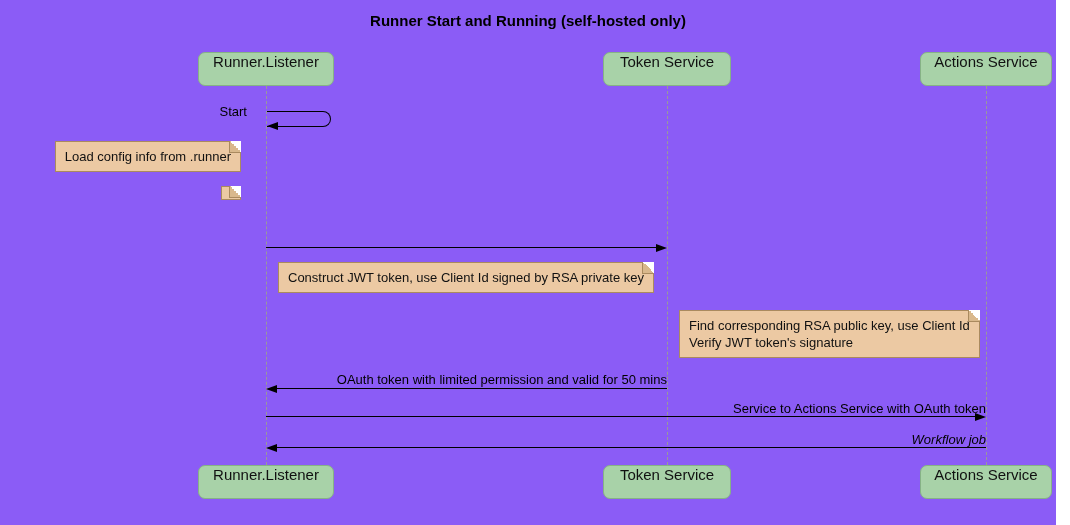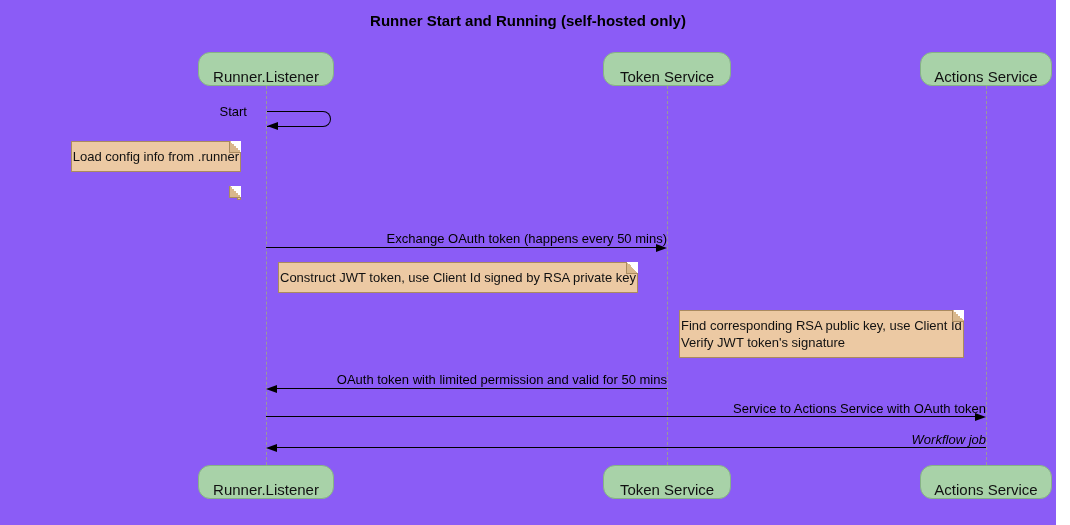--- a/index.html
+++ b/index.html
@@ -22,23 +22,23 @@
     font-size: 15px;
     font-weight: bold;
     color: #000000;
   }
 
   .participant {
     position: absolute;
     height: 34px;
     background: #a8d2a8;
     border: 1px solid #86b286;
-    border-radius: 12px;
+    border-radius: 7px;
     display: flex;
-    align-items: flex-end;
+    align-items: flex-start;
     justify-content: center;
     font-size: 15px;
     color: #111111;
     white-space: nowrap;
   }
 
   .lifeline {
     position: absolute;
     width: 0;
     border-left: 1.5px dashed #999999;
@@ -74,21 +74,21 @@
     border-left: none;
     border-radius: 0 10px 10px 0;
   }
 
   .note {
     position: absolute;
     background: #ecc9a3;
     border: 1px solid #aa8a5f;
     font-size: 13px;
     color: #111111;
-    padding: 6px 1px;
+    padding: 6px 9px;
     white-space: nowrap;
     line-height: 17px;
   }
   .note-fold {
     position: absolute;
     top: -1px; right: -1px;
     width: 12px; height: 12px;
     background: linear-gradient(to bottom left, #ffffff 50%, #d9b88c 50%);
     border-left: 1px solid #aa8a5f;
     border-bottom: 1px solid #aa8a5f;
@@ -121,21 +121,20 @@
 
   <div class="note" style="right:815px; top:141px;">
     <span>Load config info from .runner</span>
     <span class="note-fold"></span>
   </div>
 
   <div class="note" style="right:815px; top:186px;">
     <span class="note-fold"></span>
   </div>
 
-  <div class="msg-label" style="left:266px; top:231px; width:401px;">Exchange OAuth token (happens every 50 mins)</div>
   <div class="msg-line" style="left:266px; top:247px; width:390px;"></div>
   <div class="arrow-right" style="left:656px; top:243.5px;"></div>
 
   <div class="note" style="left:278px; top:262px;">
     <span>Construct JWT token, use Client Id signed by RSA private key</span>
     <span class="note-fold"></span>
   </div>
 
   <div class="note" style="left:679px; top:310px;">
     <div>Find corresponding RSA public key, use Client Id</div>

